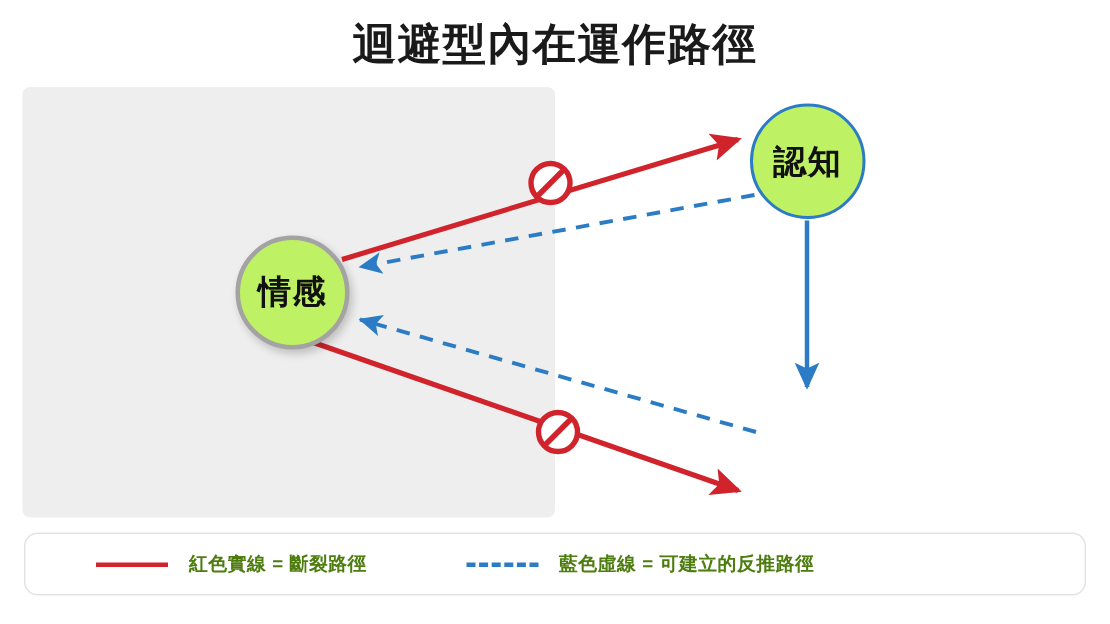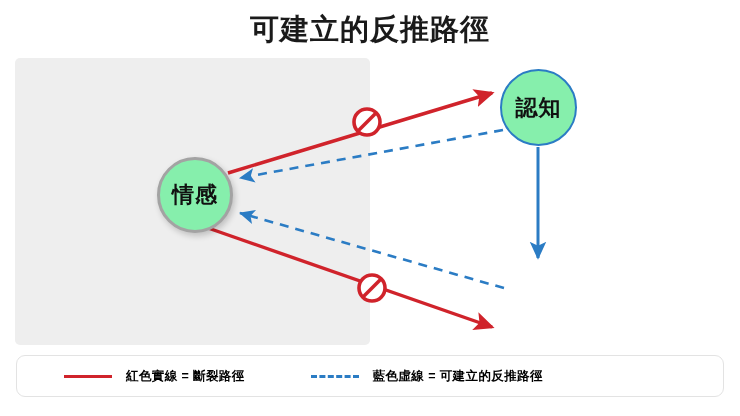--- a/index.html
+++ b/index.html
@@ -49,21 +49,21 @@
     left: 0;
     top: 0;
     width: 740px;
     height: 416px;
   }
 
   
   .node {
     position: absolute;
     border-radius: 50%;
-    background: #86efac;
+    background: #bef264;
     display: flex;
     align-items: center;
     justify-content: center;
     box-sizing: border-box;
   }
   .node-label {
     font-family: "Liberation Sans", "DejaVu Sans", sans-serif;
     font-weight: bold;
     font-size: 22px;
     letter-spacing: 1px;
@@ -129,30 +129,30 @@
   .swatch-solid-blue  { background: #2b7cc4; }
   .swatch-dashed-blue {
     background: none;
     height: 0;
     border-top: 3px dashed #2b7cc4;
   }
   .legend-text {
     font-family: "Liberation Sans", "DejaVu Sans", sans-serif;
     font-size: 12.5px;
     font-weight: bold;
-    color: #000000;
+    color: #4d7c0f;
     letter-spacing: 0.4px;
   }
 </style>
 </head>
 <body>
 
 <div id="stage">
 
-  <div id="title">可建立的反推路徑</div>
+  <div id="title">迴避型內在運作路徑</div>
 
   <div id="shade"></div>
 
   <svg id="edges" viewBox="0 0 740 416" width="740" height="416" xmlns="http://www.w3.org/2000/svg">
     <defs>
       <marker id="ah-red" markerWidth="7" markerHeight="7" refX="5.2" refY="3" orient="auto" markerUnits="strokeWidth">
         <path d="M0,0.25 L6,3 L0,5.75 L1.3,3 z" fill="#d0232b"></path>
       </marker>
       <marker id="ah-blue" markerWidth="7.5" markerHeight="7.5" refX="5.4" refY="3" orient="auto" markerUnits="strokeWidth">
         <path d="M0,0.25 L6,3 L0,5.75 L1.3,3 z" fill="#2b7cc4"></path>

